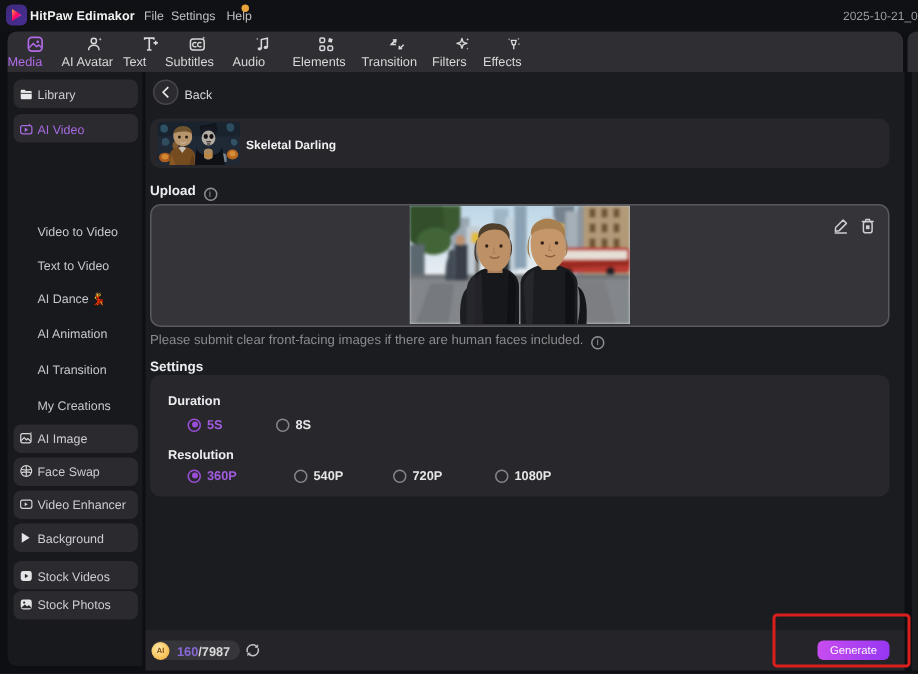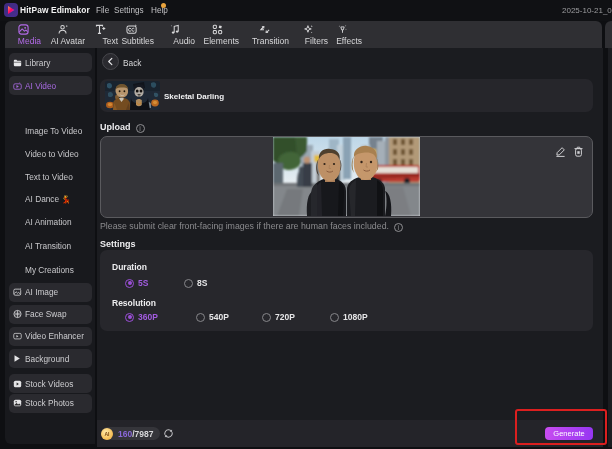--- a/index.html
+++ b/index.html
@@ -17,21 +17,21 @@
 #logo { position:absolute; left:4px; top:3px; width:14px; height:14px; border-radius:4px;
   background:linear-gradient(135deg,#3d2a7e,#472e91); overflow:hidden; }
 #appname { position:absolute; left:20px; top:5px; font-size:8.4px; font-weight:bold; color:#f2f2f2; letter-spacing:0.1px; }
 .menuitem { position:absolute; top:5.5px; font-size:8.2px; color:#c0c0c3; }
 #helpdot { position:absolute; left:161px; top:3px; width:5px; height:5px; border-radius:50%; background:#e8a33d; }
 #datetext { position:absolute; left:562px; top:6px; font-size:8px; color:#9c9c9f; white-space:nowrap; }
 
 
 #tabbar { position:absolute; left:5px; top:21px; width:597px; height:27px;
   background:#2f2f33; border-radius:6px 6px 0 0; display:flex; align-items:flex-start; }
-.tab { position:absolute; top:3px; text-align:right; color:#d8d8da; }
+.tab { position:absolute; top:3px; text-align:left; color:#d8d8da; }
 .tab .ticon { height:11px; display:flex; align-items:center; justify-content:center; margin-bottom:2px; }
 .tab .tlabel { font-size:8.5px; line-height:9px; }
 .tab.sel { color:#b26ae8; }
 
 
 #sidebar { position:absolute; left:5px; top:48px; width:90px; height:396px; background:#18191d; border-radius:0 0 0 6px; }
 #mainbg  { position:absolute; left:97px; top:48px; width:506px; height:399px; background:#1b1c20; }
 
 
 .srow { position:absolute; left:4px; width:83px; height:19px; border-radius:5px;
@@ -218,21 +218,20 @@
   <div class="srow pill purple" style="top:28px;">
     <span class="sic">
         <svg width="11" height="10" viewBox="0 0 12 11">
           <rect x="1" y="2.6" width="10" height="7.2" rx="1.8" stroke="#a76ae0" stroke-width="1.1" fill="none"></rect>
           <path d="M4.6 4.2 L7.8 6.2 L4.6 8.2 Z" fill="#a76ae0"></path>
           <path d="M8.8 0.4 L9.05 1.15 L9.8 1.4 L9.05 1.65 L8.8 2.4 L8.55 1.65 L7.8 1.4 L8.55 1.15 Z" fill="#a76ae0"></path>
         </svg>
       </span>
     AI Video
   </div>
-  <div class="ssub" style="top:73.5px;">Image To Video</div>
   <div class="ssub" style="top:96.5px;">Video to Video</div>
   <div class="ssub" style="top:119.5px;">Text to Video</div>
   <div class="ssub" style="top:141.5px;">AI Dance <span style="font-size:8px;margin-left:2px;">💃</span></div>
   <div class="ssub" style="top:164.5px;">AI Animation</div>
   <div class="ssub" style="top:188.5px;">AI Transition</div>
   <div class="ssub" style="top:212.5px;">My Creations</div>
   <div class="srow pill" style="top:234.5px;">
     <span class="sic">
         <svg width="10" height="10" viewBox="0 0 11 11">
           <rect x="1" y="2" width="8.4" height="7.4" rx="1.6" stroke="#d8d8da" stroke-width="1" fill="none"></rect>

